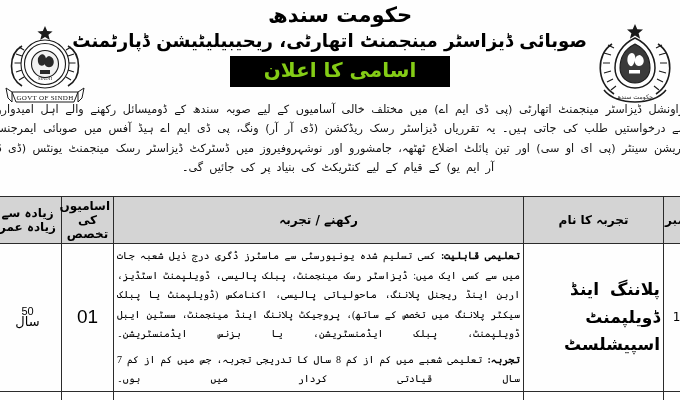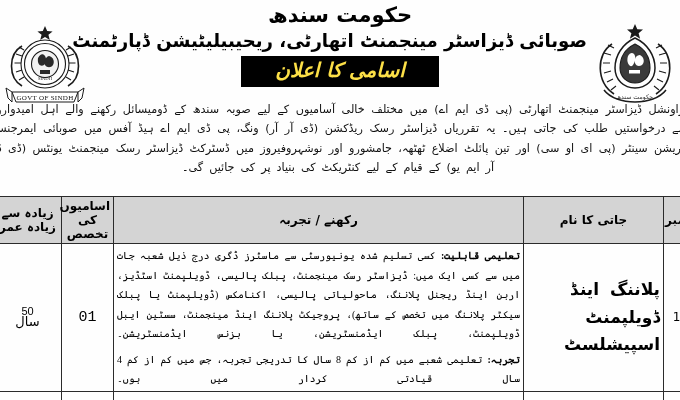--- a/index.html
+++ b/index.html
@@ -64,28 +64,27 @@
     white-space: nowrap;
     transform: scaleX(0.98);
   }
   .banner-wrap {
     margin-top: 3px;
     display: flex;
     justify-content: center;
   }
   .banner {
     background: #000;
-    color: #fde047;
+    color: #84cc16;
     font-size: 20px;
     font-weight: bold;
     padding: 3px 34px 5px 34px;
     line-height: 1.15;
     display: inline-block;
     letter-spacing: 0.5px;
-    font-style: italic;
   }
 
   
   .intro {
     direction: rtl;
     text-align: justify;
     text-align-last: center;
     font-size: 11.2px;
     line-height: 1.72;
     margin: 2px 0 0 0;
@@ -140,23 +139,23 @@
   }
   td.c-post {
     text-align: right;
     font-size: 17px;
     font-weight: bold;
     line-height: 1.6;
     word-spacing: 5px;
   }
   td.c-count {
     text-align: center;
-    font-size: 15px;
+    font-size: 19px;
     direction: ltr;
-    font-family: Liberation Mono, monospace;
+    font-family: Liberation Sans, sans-serif;
   }
   td.c-age {
     text-align: center;
     font-size: 13px;
     line-height: 1.15;
   }
   td.c-age .age-num {
     font-size: 11px;
     font-family: "Liberation Sans", sans-serif;
     display: block;
@@ -249,38 +248,38 @@
       <colgroup>
         <col class="col-num">
           <col class="col-post">
           <col class="col-elig">
           <col class="col-count">
           <col class="col-age">
       </colgroup>
       <thead>
         <tr>
           <th>نمبر</th>
-          <th>جاتی کا نام</th>
+          <th>تجربہ کا نام</th>
           <th>رکھنے / تجربہ</th>
           <th>اسامیوں کی تخصص</th>
           <th>زیادہ سے زیادہ عمر</th>
         </tr>
       </thead>
       <tbody>
         <tr class="row1">
           <td class="c-num">1.</td>
           <td class="c-post">پلاننگ اینڈ ڈویلپمنٹ اسپیشلسٹ</td>
           <td class="c-elig">
             <p class="para">
               <span class="lbl">تعلیمی قابلیت:</span>
               <span>کسی تسلیم شدہ یونیورسٹی سے ماسٹرز ڈگری درج ذیل شعبہ جات میں سے کسی ایک میں: ڈیزاسٹر رسک مینجمنٹ، پبلک پالیسی، ڈویلپمنٹ اسٹڈیز، اربن اینڈ ریجنل پلاننگ، ماحولیاتی پالیسی، اکنامکس (ڈویلپمنٹ یا پبلک سیکٹر پلاننگ میں تخصص کے ساتھ)، پروجیکٹ پلاننگ اینڈ مینجمنٹ، سسٹین ایبل ڈویلپمنٹ، پبلک ایڈمنسٹریشن، یا بزنس ایڈمنسٹریشن۔</span>
             </p>
             <p class="para">
               <span class="lbl">تجربہ:</span>
-              <span>تعلیمی شعبے میں کم از کم 8 سال کا تدریجی تجربہ، جس میں کم از کم 4 سال قیادتی کردار میں ہوں۔</span>
+              <span>تعلیمی شعبے میں کم از کم 8 سال کا تدریجی تجربہ، جس میں کم از کم 7 سال قیادتی کردار میں ہوں۔</span>
             </p>
           </td>
           <td class="c-count">01</td>
           <td class="c-age">
             <span class="age-num">50</span>
             <span>سال</span>
           </td>
         </tr>
         <tr class="row2">
           <td class="c-num">2.</td>

